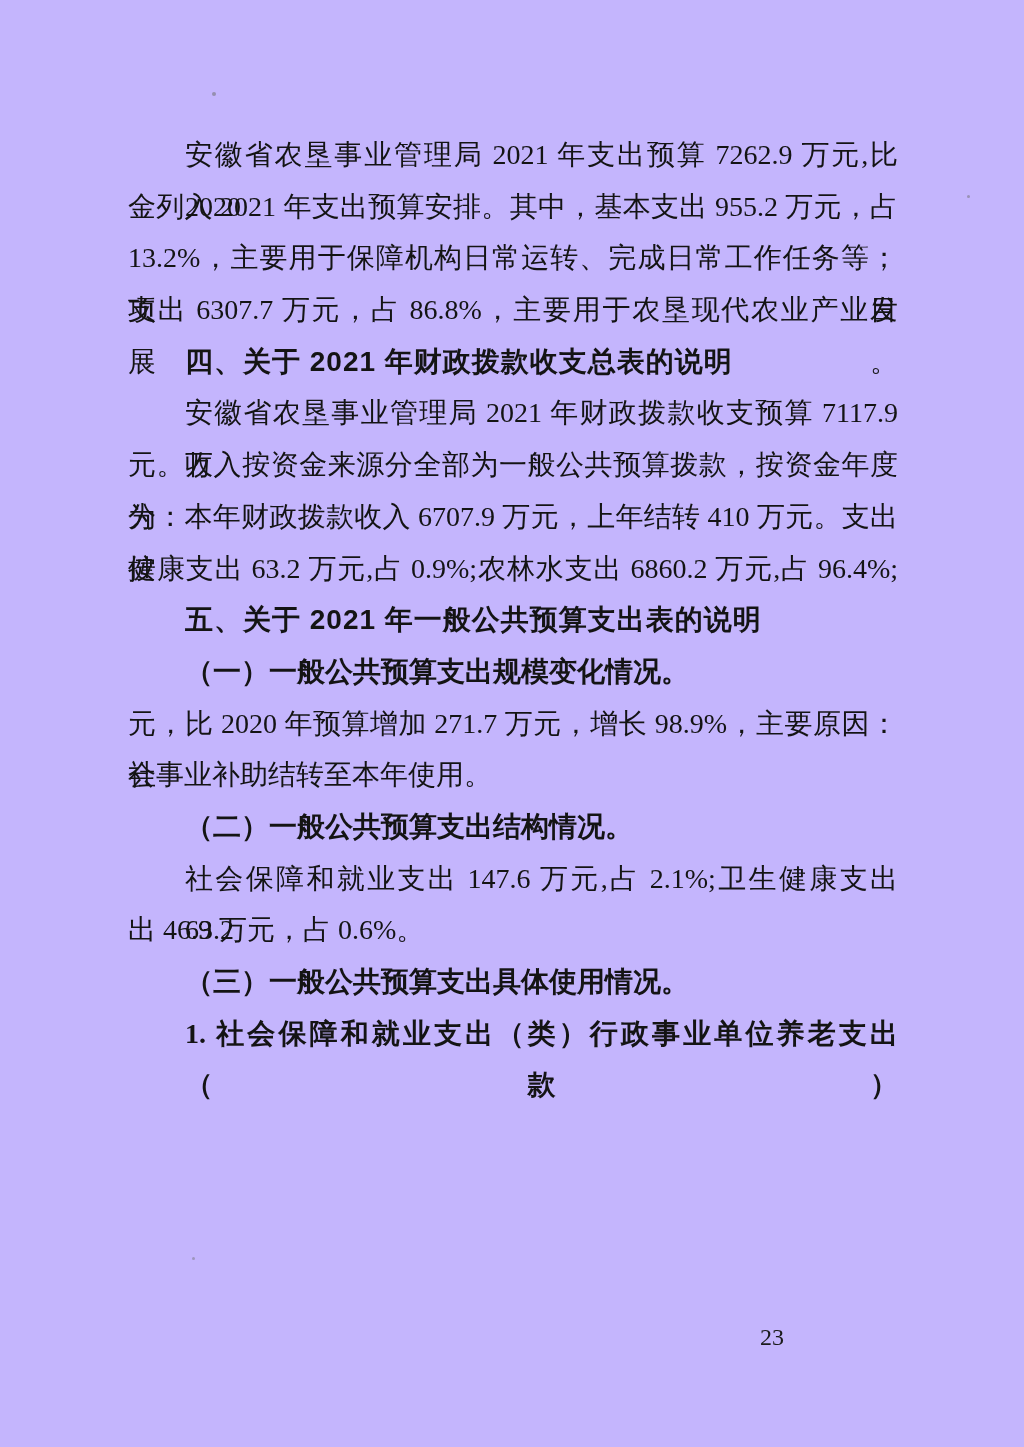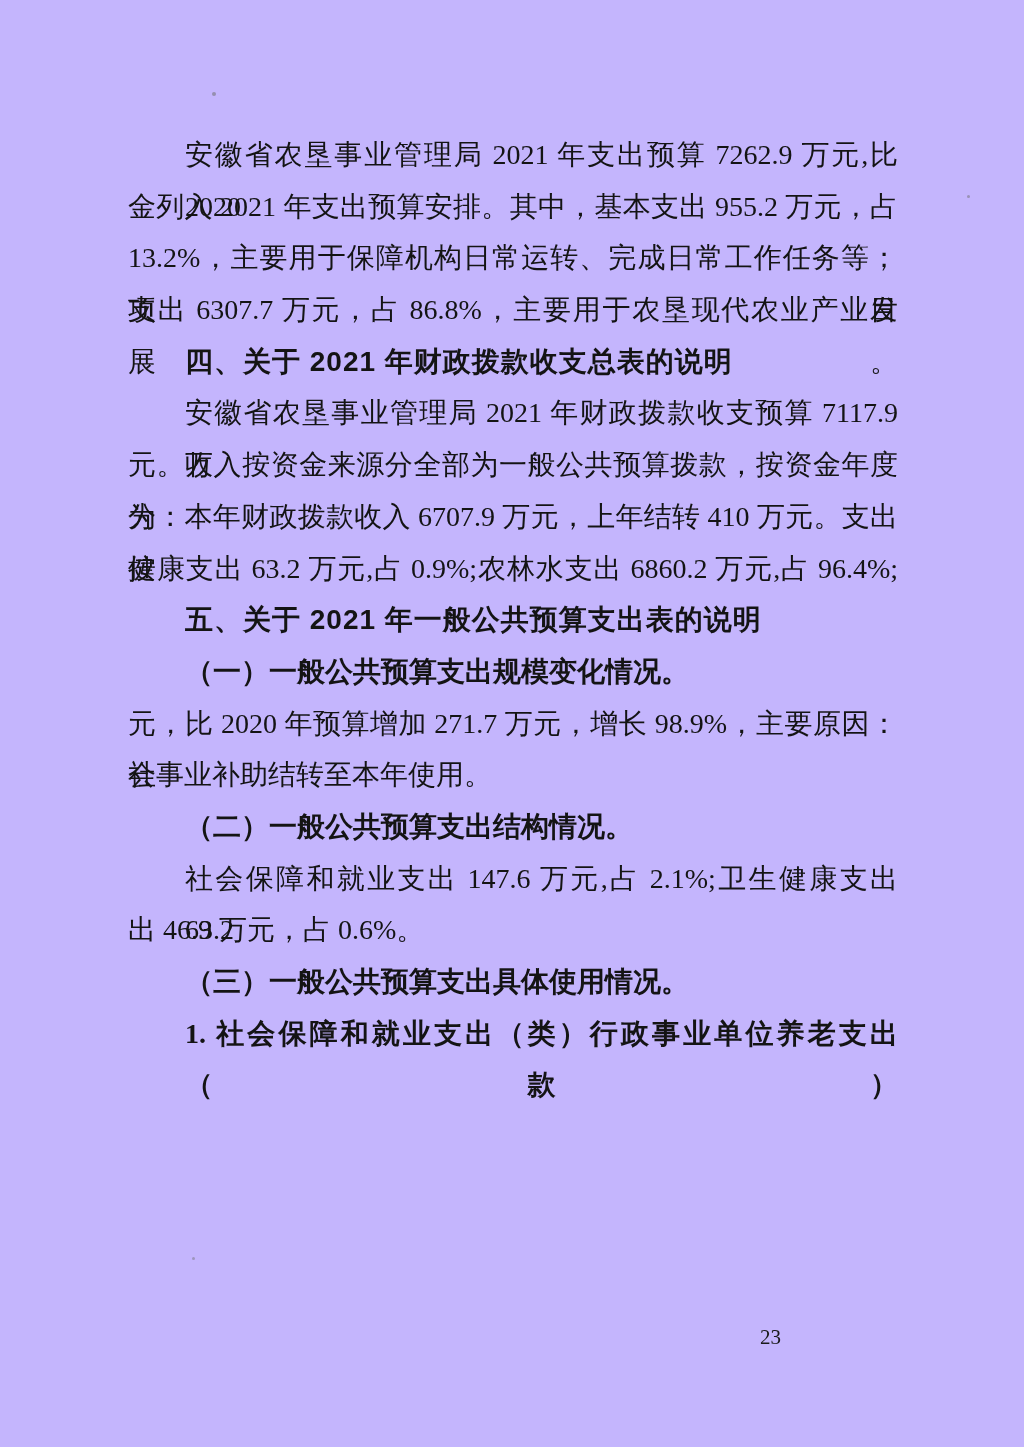--- a/index.html
+++ b/index.html
@@ -49,21 +49,21 @@
     letter-spacing: 1px;
   }
   
   .subheading, .item {
     font-weight: 700;
   }
   .page-number {
     position: absolute;
     left: 760px;
     top: 1322px;
-    font-size: 21px;
+    font-size: 24px;
     line-height: 30px;
     color: #1a1a1a;
   }
   
   .speck {
     position: absolute;
     border-radius: 50%;
     background: #6f6f6f;
   }
   .speck.s1 { left: 212px; top: 92px;  width: 4px; height: 4px; opacity: .55; }

